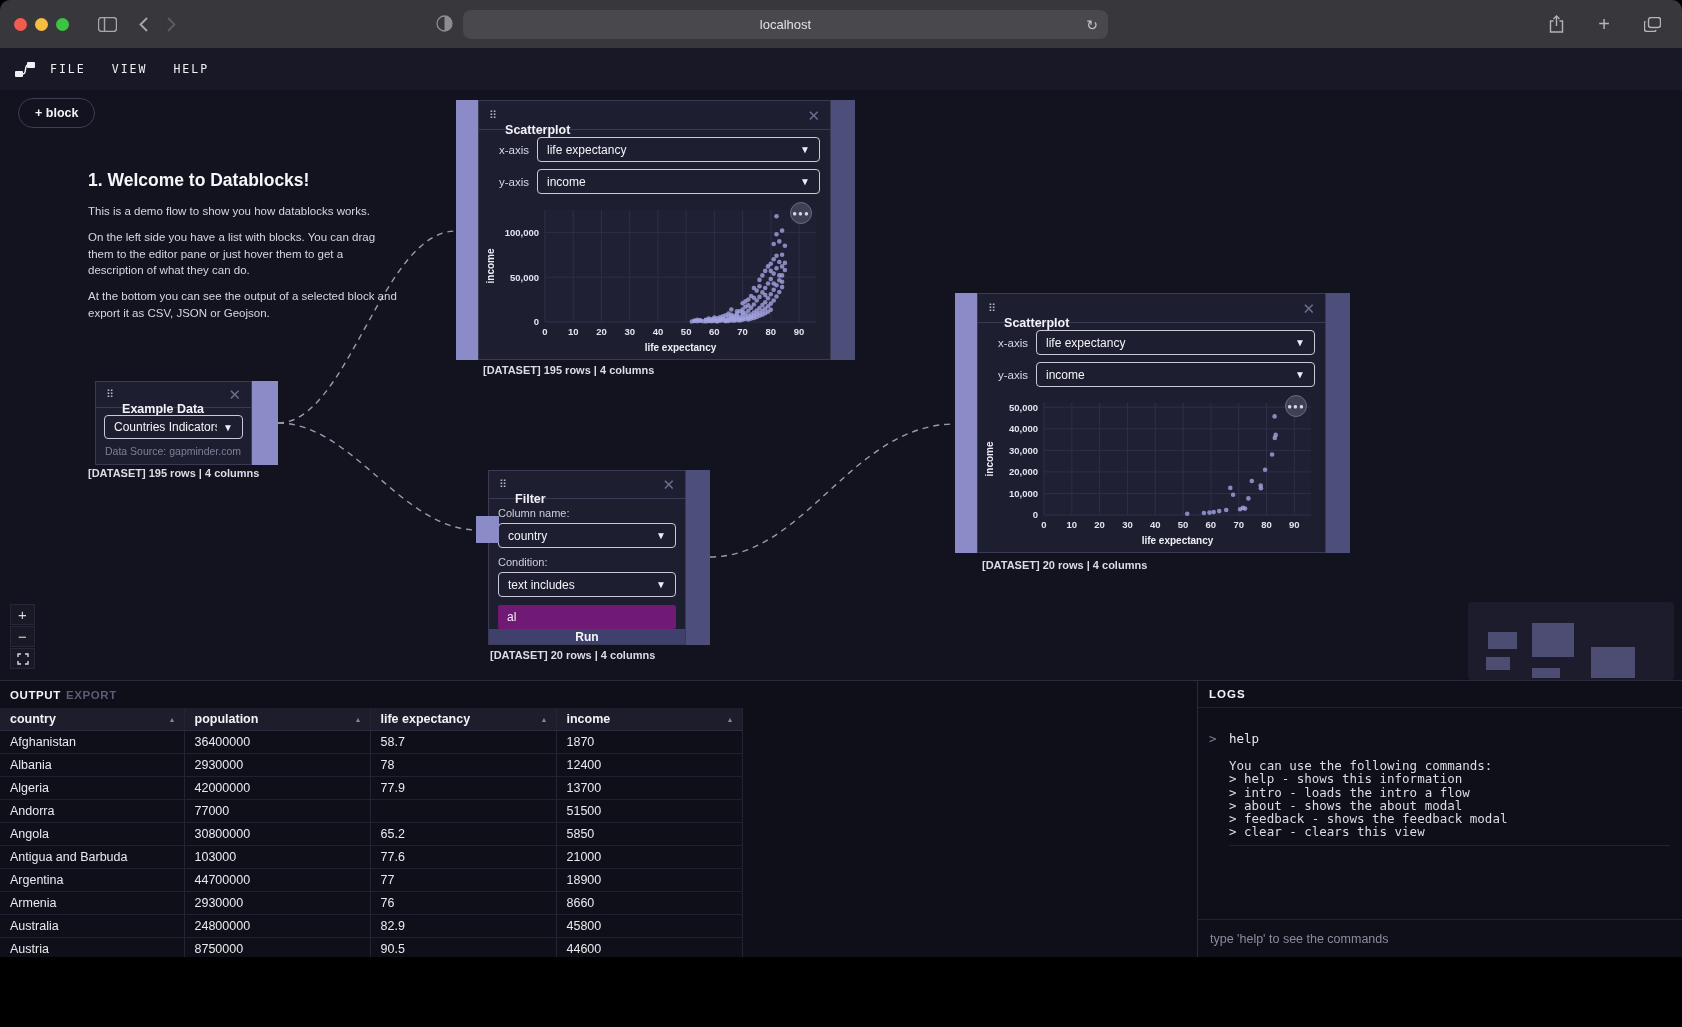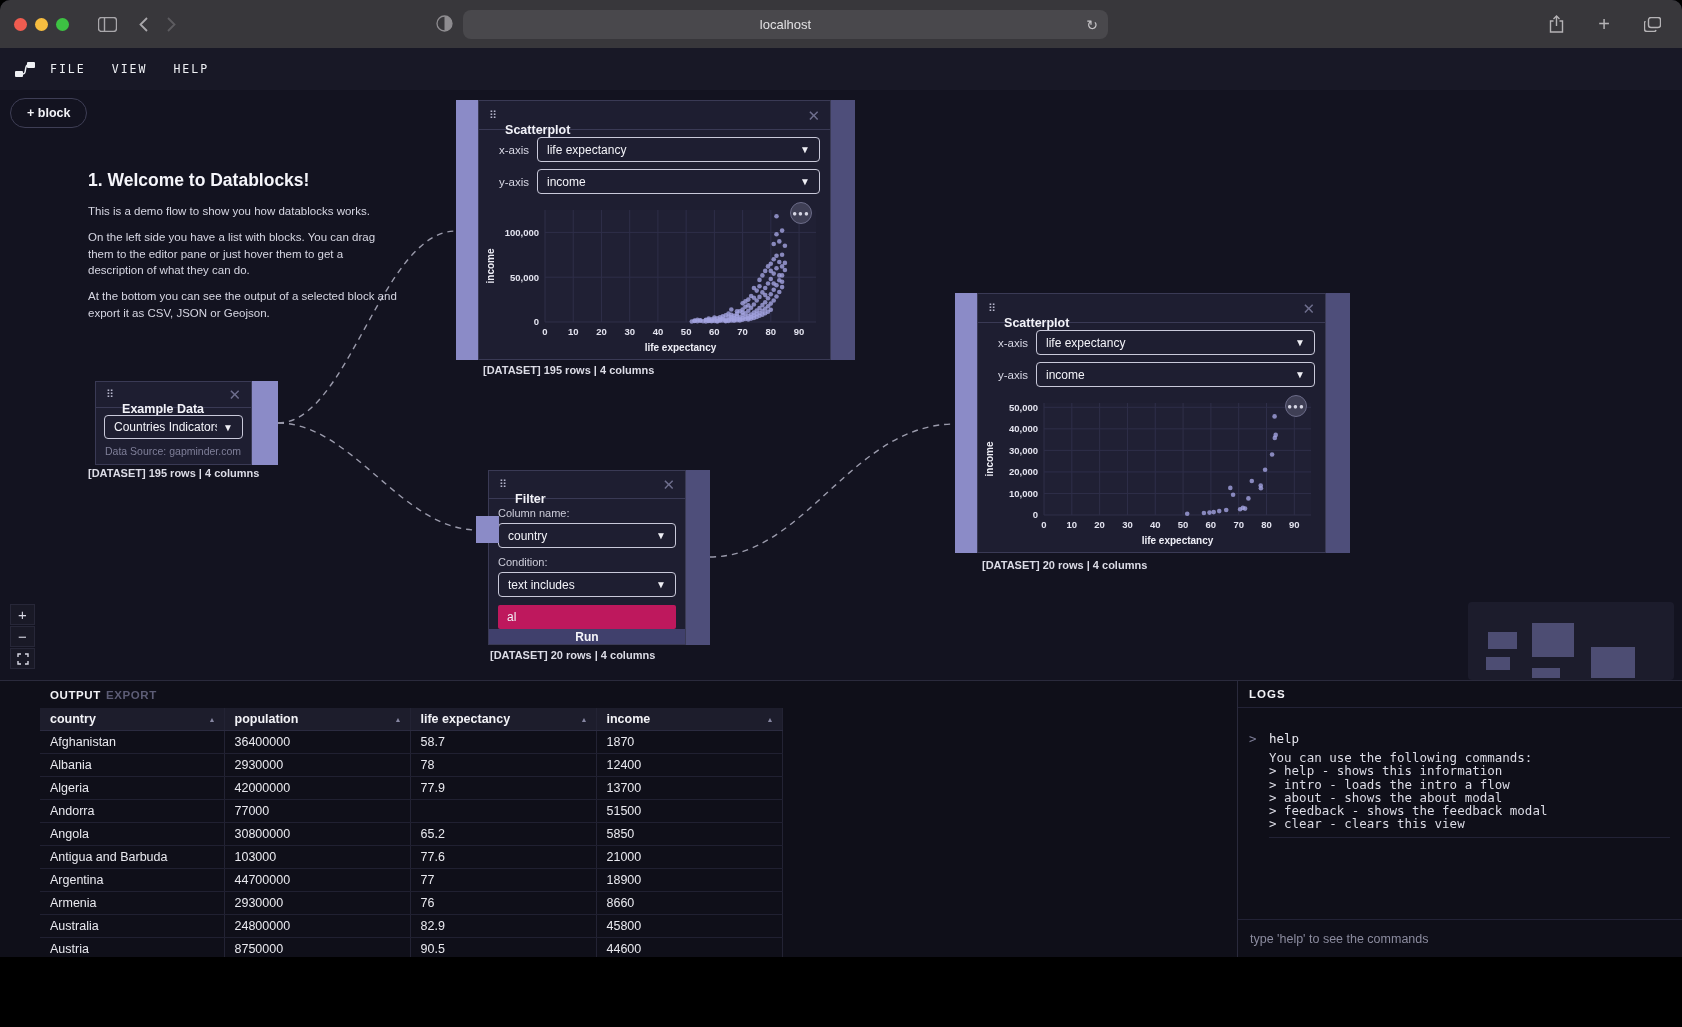--- a/index.html
+++ b/index.html
@@ -24,21 +24,21 @@
   
   .menubar { height:42px; background:#181826; display:flex; align-items:center; padding:0 14px; gap:0; }
   .logo { margin-right:14px; display:flex; }
   .menu-item { font-family:"DejaVu Sans Mono",monospace; font-size:11.5px; letter-spacing:2px; color:#eef0f4; margin-right:26px; }
 
   
   .canvas { position:relative; height:590px; background:#131320; overflow:hidden; }
   .edges { position:absolute; left:0; top:0; pointer-events:none; }
   .edges path { fill:none; stroke:#9a9aab; stroke-width:1.4; stroke-dasharray:6 5; }
 
-  .add-block { position:absolute; left:10px; top:8px; height:30px; padding:4px 16px; background:transparent;
+  .add-block { position:absolute; left:18px; top:8px; height:30px; padding:4px 16px; background:transparent;
                border:1.5px solid #3e3e55; border-radius:15px; color:#f2f2f7; font-weight:700; font-size:12.5px;
                font-family:"Liberation Sans",sans-serif; }
 
   .welcome { position:absolute; left:88px; top:80px; width:312px; color:#d6d6e2; }
   .welcome h1 { color:#f5f5fa; font-size:17.5px; margin-bottom:12px; }
   .welcome p { font-size:11.5px; line-height:1.42; margin-bottom:10px; }
 
   
   .node { position:absolute; display:flex; font-size:12px; }
   .handle { width:22px; }
@@ -67,59 +67,59 @@
 
   .node-caption { position:absolute; color:#dcdce6; font-size:11px; font-weight:600; }
 
   .example-body { width:157px; }
   .example-body .select { margin:7px 8px 0 8px; }
   .source-note { color:#7f7f99; font-size:10.5px; margin:6px 8px 7px 9px; }
 
   .filter-body { width:198px; }
   .filter-inner { padding:5px 9px 0 9px; flex:1; display:flex; flex-direction:column; }
   .field-lbl { color:#cdcdda; font-size:11px; margin:3px 0 4px 0; }
-  .text-input { background:#be185d; border:none; height:24px; margin-top:8px; border-radius:2px;
+  .text-input { background:#701a75; border:none; height:24px; margin-top:8px; border-radius:2px;
                 color:#f1f1f6; font-size:12px; padding:0 9px; font-family:"Liberation Sans",sans-serif; width:100%; }
   .run-btn { margin-top:auto; height:22px; width:100%; background:#40406c; border:none; color:#f4f4f9;
              font-weight:700; font-size:12px; font-family:"Liberation Sans",sans-serif; }
   .sq-handle { position:absolute; left:-12px; top:46px; width:23px; height:27px; background:#8b8bc7; }
 
   
   .zoom-ctrls { position:absolute; left:10px; top:514px; display:flex; flex-direction:column; gap:1px; }
   .zoom-btn { width:25px; height:21px; background:#191926; border:1px solid #272738; color:#d8d8e4;
               font-size:15px; line-height:1; display:flex; align-items:center; justify-content:center; }
 
   
   .minimap { position:absolute; left:1468px; top:512px; width:206px; height:78px; background:#1c1c2c; border-radius:4px; }
   .mm-rect { position:absolute; background:#4d4d73; }
 
   
   .bottom { height:277px; display:flex; border-top:1px solid #2a2a3c; background:#0f0f19; overflow:hidden; }
-  .output-panel { width:1197px; flex:none; position:relative;margin-left:40px; }
+  .output-panel { width:1197px; flex:none; position:relative; }
   .panel-tabs { height:27px; display:flex; align-items:center; padding-left:10px; }
   .tab { font-size:11.5px; font-weight:700; letter-spacing:0.6px; }
   .tab.active { color:#f4f4f8; }
   .tab.inactive { color:#5c5c75; margin-left:5px; }
   table { border-collapse:collapse; table-layout:fixed; width:742px; }
   th,td { text-align:left; font-weight:400; border-right:1px solid #232334; overflow:hidden; white-space:nowrap; }
   thead th { background:#1d1d2c; color:#f2f2f6; font-weight:700; font-size:12.5px; height:22px; padding:0 8px 0 10px;
              border-bottom:1px solid #2b2b40; }
   tbody td { color:#e9e9ef; font-size:12.5px; height:23px; padding:0 10px; border-bottom:1px solid #202031; }
   .sort-ico { float:right; color:#8585a0; font-size:7px; margin-top:4px; }
 
   .logs-panel { flex:1; border-left:1px solid #2a2a3c; display:flex; flex-direction:column;
                 font-family:"DejaVu Sans Mono",monospace;gap:18px; }
   .logs-title { height:27px; display:flex; align-items:center; padding-left:11px; color:#f4f4f8;
                 font-size:11.5px; font-weight:700; letter-spacing:1px; font-family:"Liberation Sans",sans-serif;
                 border-bottom:1px solid #222236; }
   .logs-body { flex:1; padding:6px 12px 0 11px; color:#dcdce6; font-size:12.5px; line-height:13.2px; overflow:hidden; }
   .log-entry { display:flex; padding-bottom:6px; }
   .log-chev { color:#7d7d97; width:20px; flex:none; }
   .log-cmd { color:#e8e8f0; }
-  .log-response { margin-left:20px; border-bottom:1px solid #222236; padding-bottom:7px; }
+  .log-response { margin-left:20px; border-bottom:1px solid #222236; padding-bottom:7px;margin-top:8px; }
   .log-hint { margin-left:20px; margin-top:7px; word-break:break-all; }
   .logs-input-row { height:38px; border-top:1px solid #222236; display:flex; align-items:center; flex:none; }
   .logs-input-row input { background:transparent; border:none; outline:none; width:100%; padding:0 12px;
                           color:#c8c8d4; font-size:12.5px; font-family:"Liberation Sans",sans-serif; }
   .logs-input-row input::placeholder { color:#8b8b9e; }
 </style>
 </head>
 <body>
 
 <div class="app">

